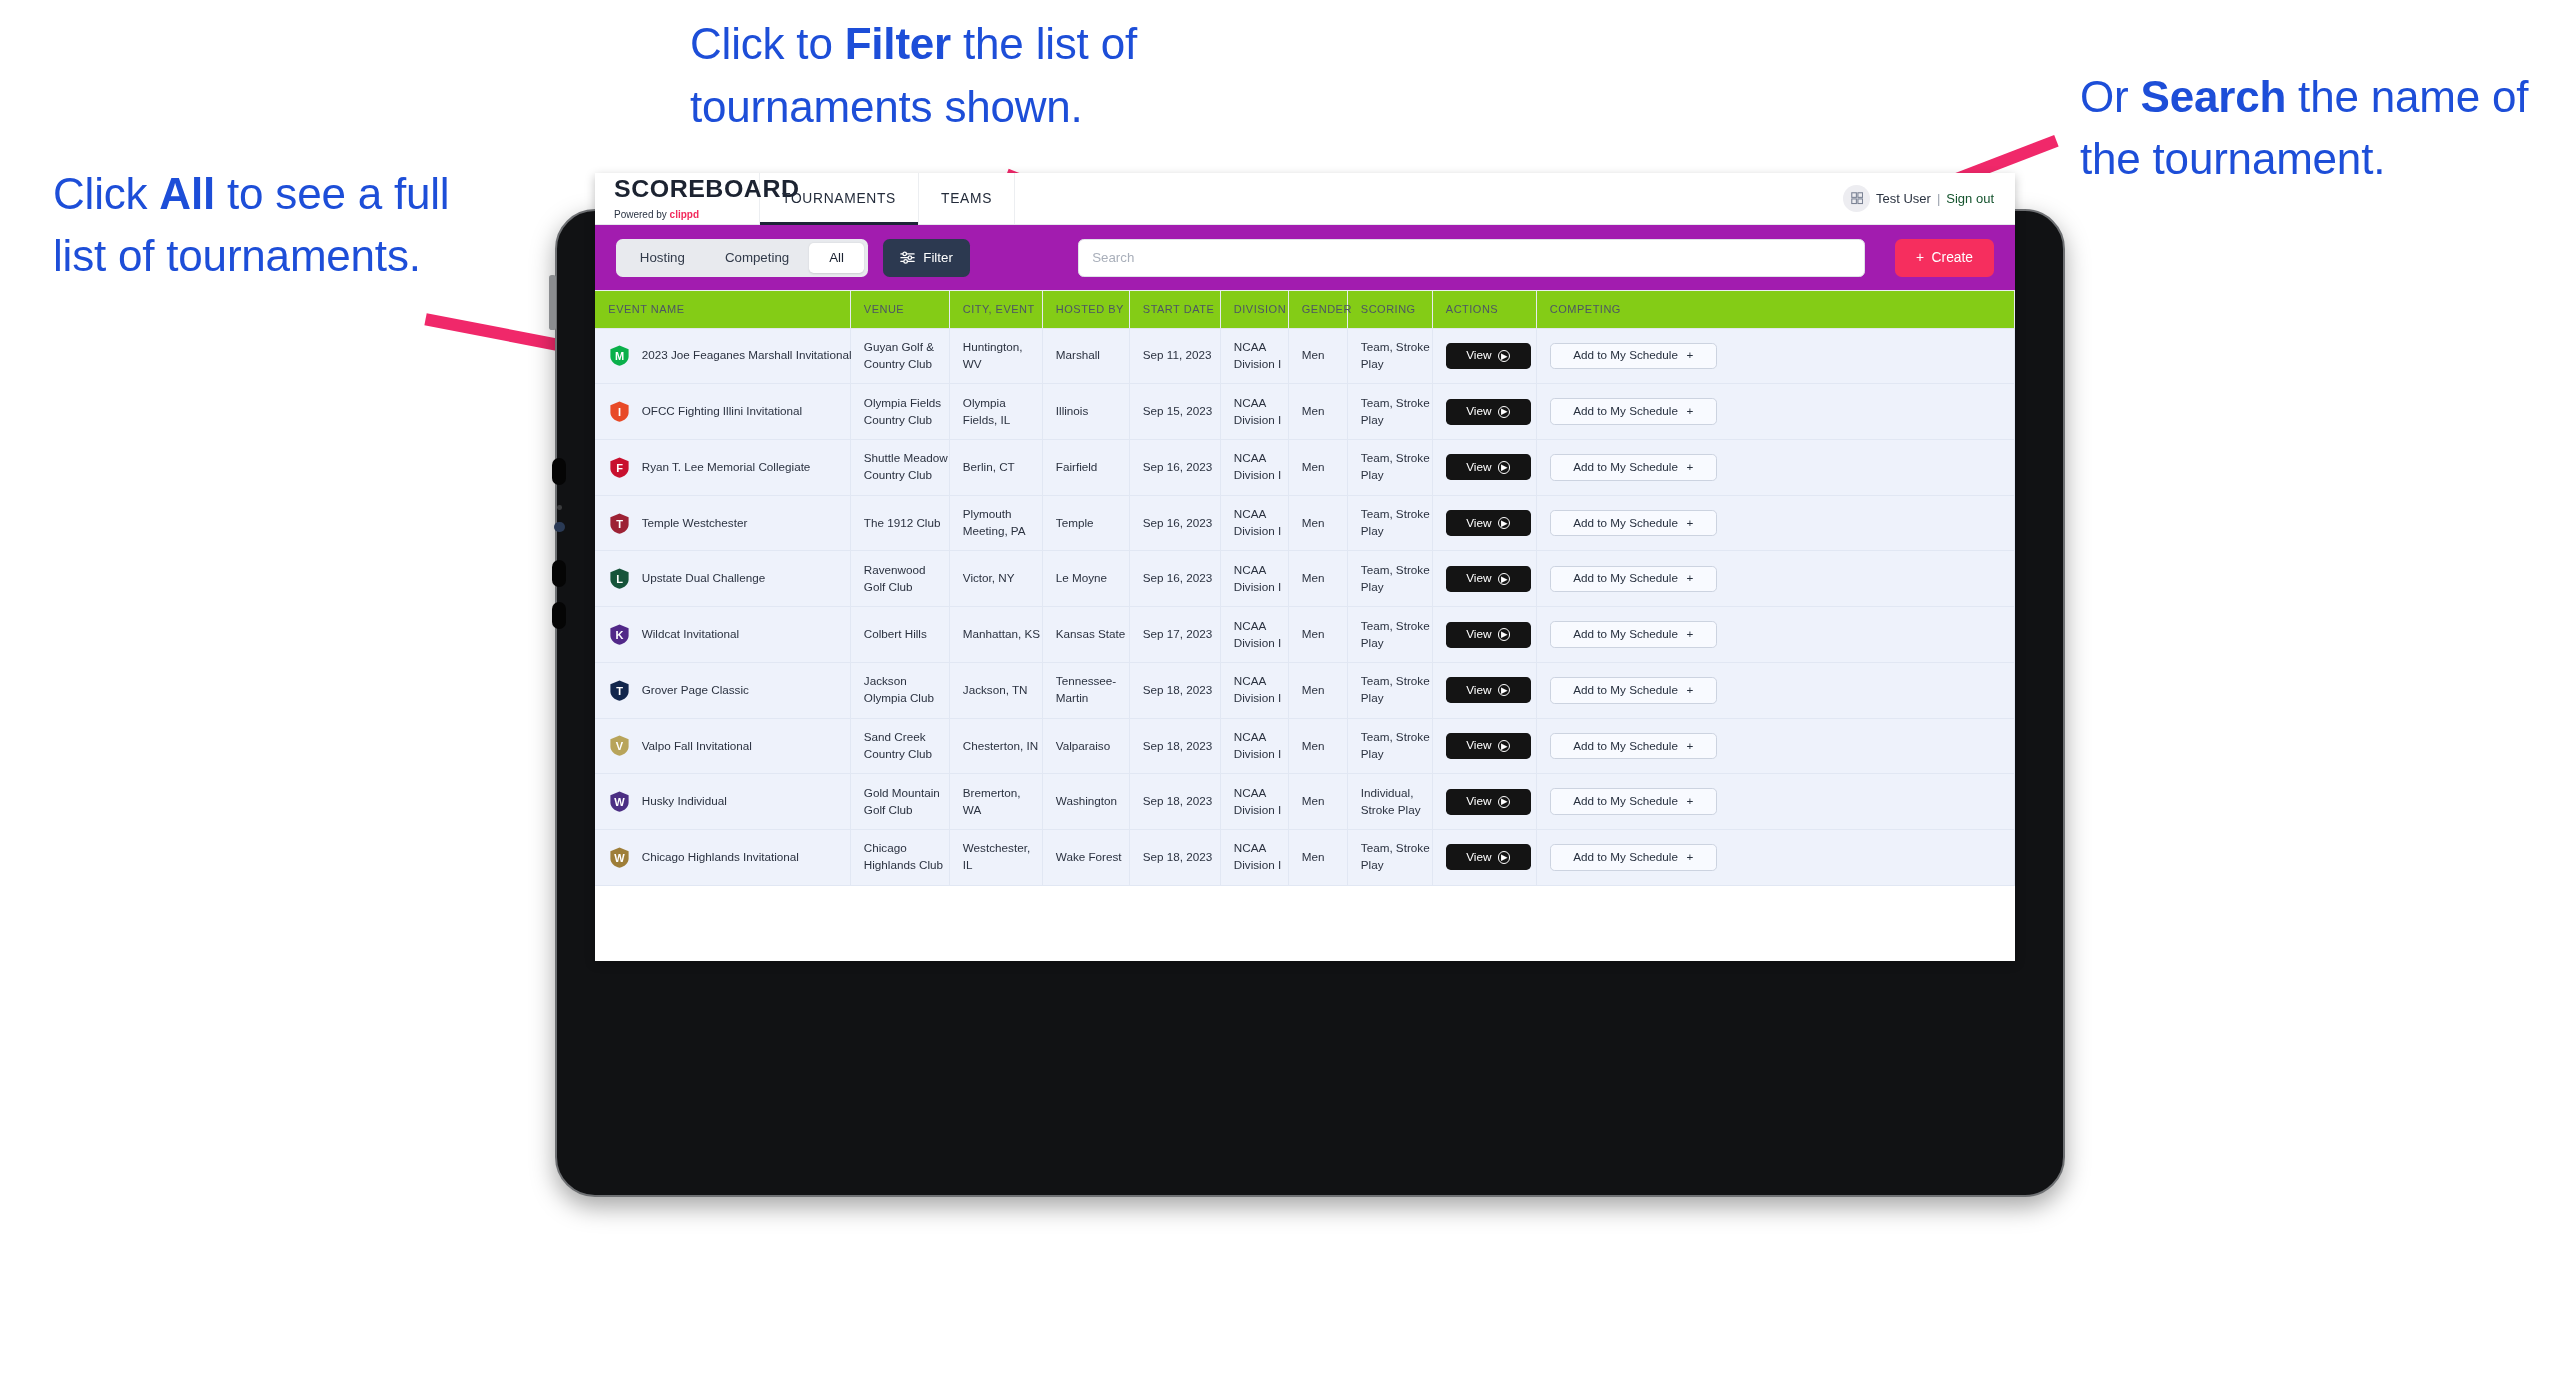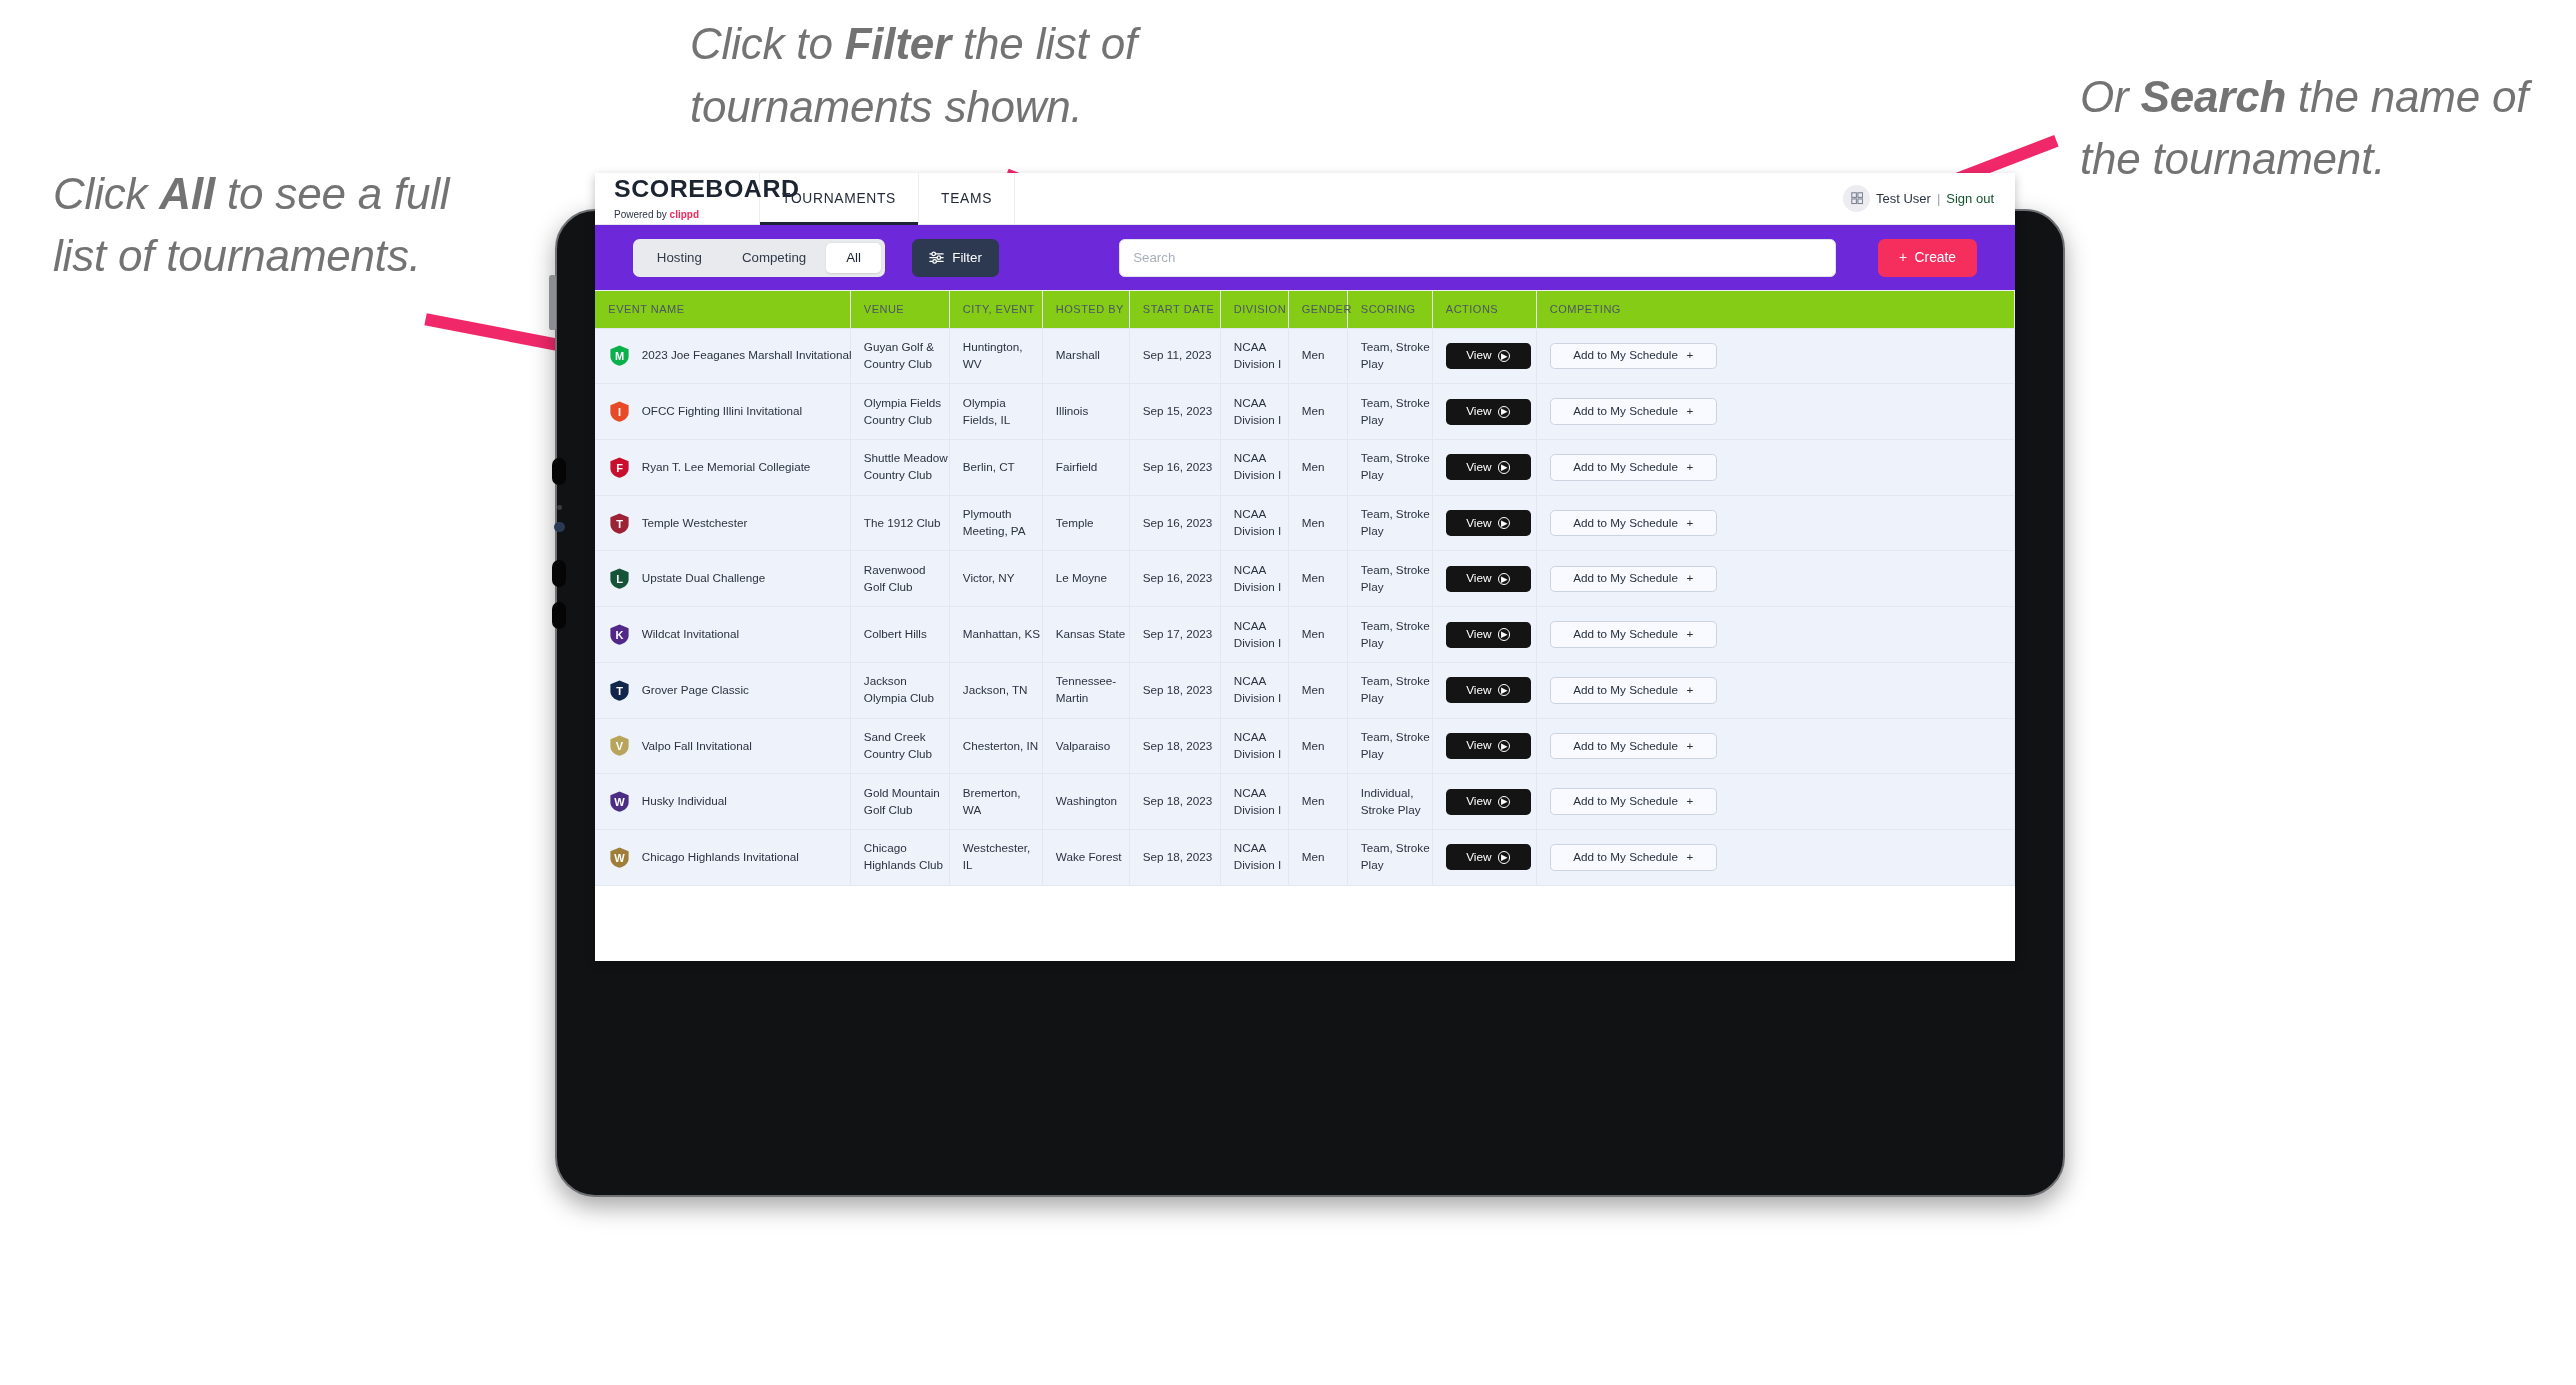--- a/index.html
+++ b/index.html
@@ -6,26 +6,25 @@
   html,body { width:2576px; height:1386px; overflow:hidden; }
   body {
     background:#ffffff;
     font-family:"Liberation Sans", sans-serif;
     position:relative;
   }
 
   
   .callout{
     position:absolute;
-    color:#737373;
+    color:#1d4ed8;
     font-size:44px;
     line-height:1.42;
     letter-spacing:-0.2px;
     white-space:pre-line;
-    font-style:italic;
   }
   .callout b{font-weight:700;}
   #callout-all     { left:5px;  top:163px; width:446px;margin-left:48px; }
   #callout-filter  { left:690px; top:13.3px;  width:684px; }
   #callout-search  { left:2080px;top:66px;  width:475px; }
 
   .arrow-layer{position:absolute;left:0;top:0;width:2576px;height:1386px;pointer-events:none;}
 
   
   #tablet{
@@ -106,22 +105,22 @@
   }
   .avatar{
     width:26.6px;height:26.6px;border-radius:50%;background:#ededf1;
     display:flex;align-items:center;justify-content:center;color:#7a8294;font-size:12.3px;
   }
   .nav-right .divider{color:#9aa1ad;}
   .nav-right a{color:#14532d;text-decoration:none;cursor:pointer;}
 
   
   .toolbar{
-    height:66px;background:#6d28d9;
-    display:flex;align-items:center;padding:0 38px;gap:27px;
+    height:66px;background:#a21caf;
+    display:flex;align-items:center;padding:0 21px;gap:15px;
     border-bottom:0.9px solid #eceef1;
   }
   .segment{
     display:flex;background:#e8eaee;border-radius:6.6px;padding:3.8px;height:38px;align-items:center;
   }
   .seg-btn{
     padding:0 20px;height:30px;display:flex;align-items:center;
     font-size:13.3px;color:#313a49;border-radius:4.7px;cursor:pointer;
   }
   .seg-btn.active{background:#fff;box-shadow:0 0.9px 1.9px rgba(0,0,0,.12);color:#1b2231;}

